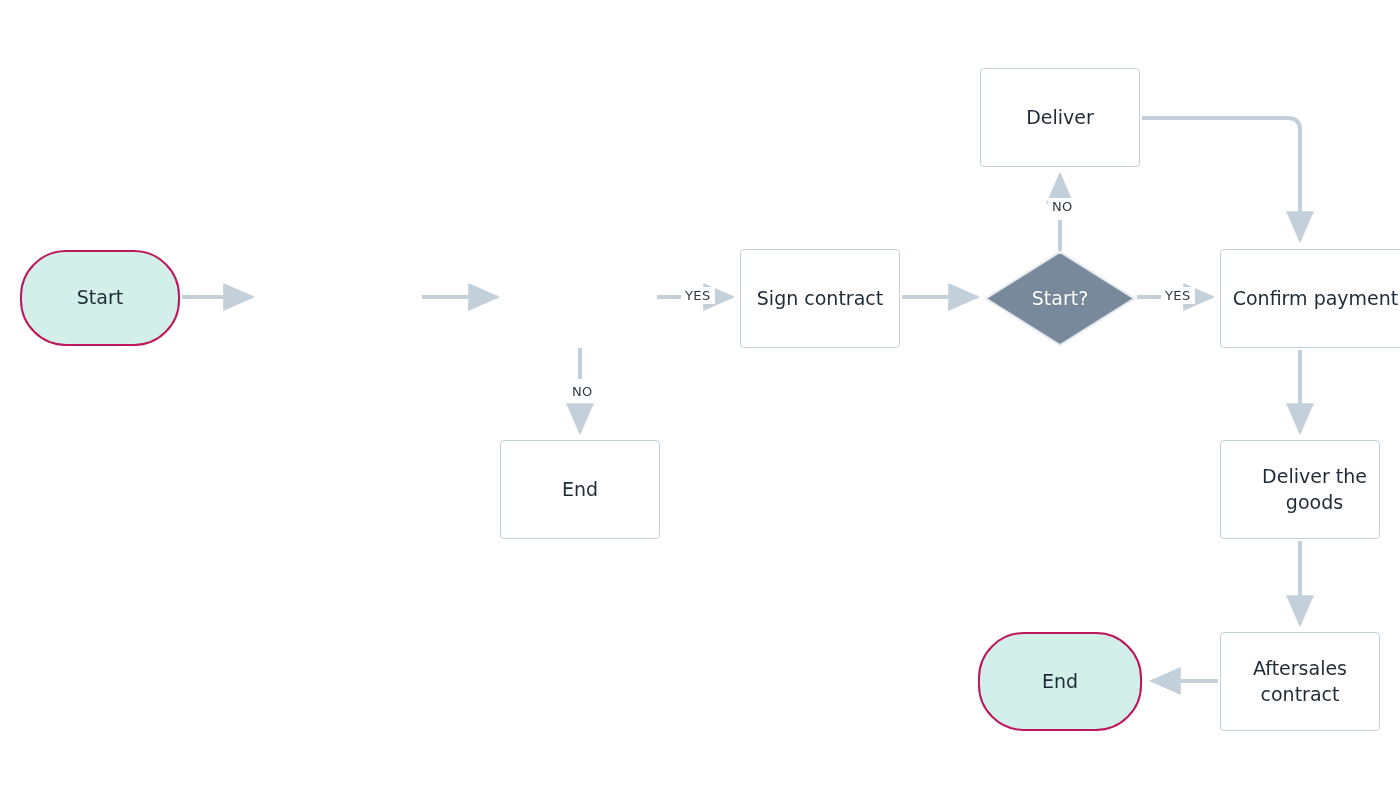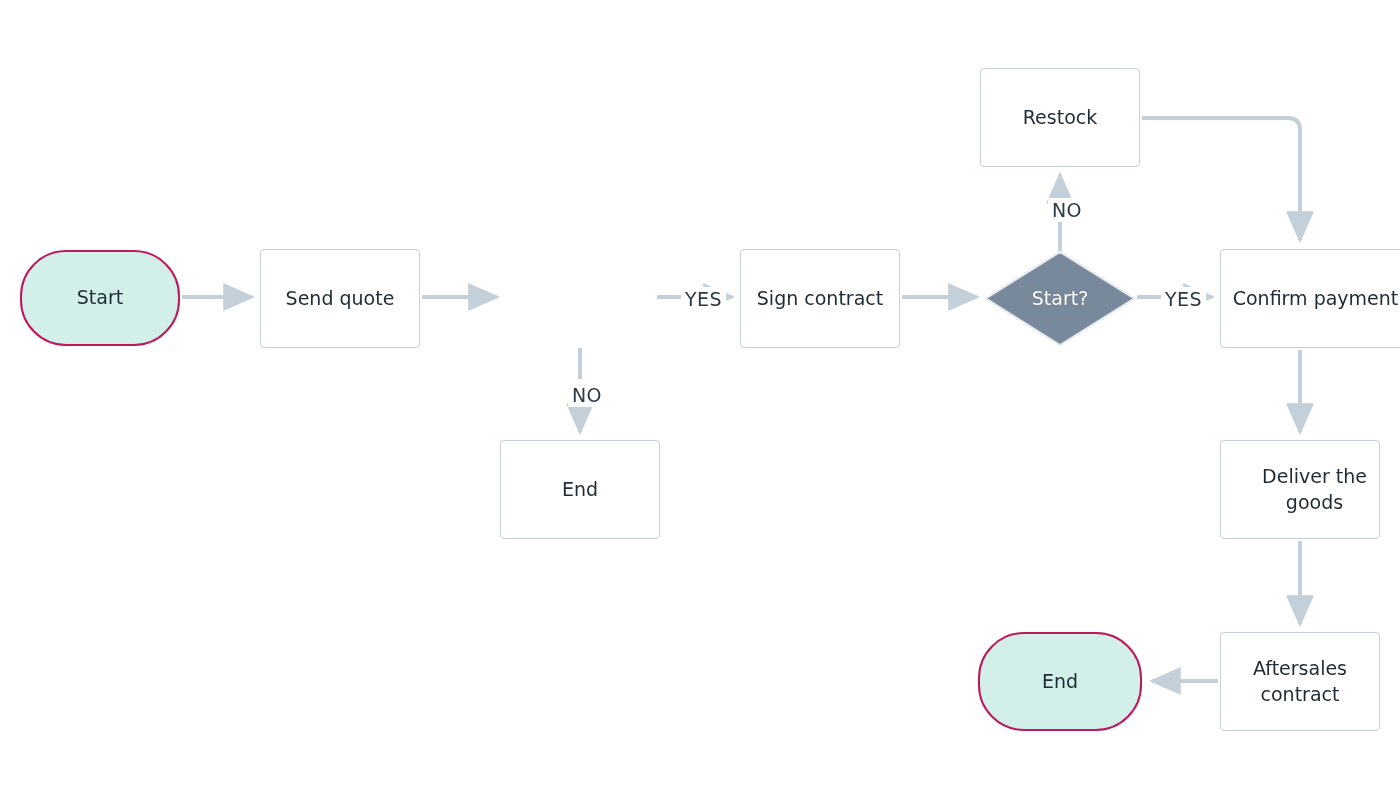--- a/index.html
+++ b/index.html
@@ -64,21 +64,21 @@
     height: 100%;
   }
   .node-decision .decision-label {
     position: relative;
     z-index: 2;
     width: 100%;
     text-shadow: 0 0 2px rgba(60,75,90,0.30);
   }
   .edge-label {
     position: absolute;
-    font-size: 19px;
+    font-size: 13px;
     letter-spacing: 0.4px;
     color: #2c3a47;
     background: #ffffff;
     padding: 1px 4px;
     z-index: 4;
     white-space: nowrap;
   }
   .node-label {
     display: block;
     width: 100%;
@@ -144,42 +144,39 @@
 
     <g>
       <line x1="1218" y1="681" x2="1152" y2="681" stroke="#c3d0da" stroke-width="4" marker-end="url(#arrowhead)"></line>
     </g>
   </svg>
 
   <div class="node node-terminator" style="left:20px; top:250px; width:160px; height:96px;">
     <span class="node-label">Start</span>
   </div>
 
-  <div class="node node-process" style="left:260px; top:249px; width:160px; height:99px;">
-    <span class="node-label">Send quote</span>
-  </div>
 
 
   <div class="node node-process" style="left:500px; top:440px; width:160px; height:99px;">
     <span class="node-label">End</span>
   </div>
 
   <div class="node node-process" style="left:740px; top:249px; width:160px; height:99px;">
     <span class="node-label">Sign contract</span>
   </div>
 
   <div class="node node-decision" style="left:985px; top:251px; width:150px; height:95px;">
     <svg class="diamond-shape" viewBox="0 0 150 95" preserveAspectRatio="none">
       <polygon points="75,1 149,47.5 75,94 1,47.5" fill="#77899a" stroke="#e2e8ee" stroke-width="2"></polygon>
     </svg>
     <span class="decision-label">Start?</span>
   </div>
 
   <div class="node node-process" style="left:980px; top:68px; width:160px; height:99px;">
-    <span class="node-label">Restock</span>
+    <span class="node-label">Deliver</span>
   </div>
 
   <div class="node node-process" style="left:1220px; top:249px; width:191px; height:99px;">
     <span class="node-label">Confirm payment</span>
   </div>
 
   <div class="node node-process" style="left:1220px; top:440px; width:160px; height:99px;padding-left:29px;">
     <span class="node-label">Deliver the goods</span>
   </div>
 

